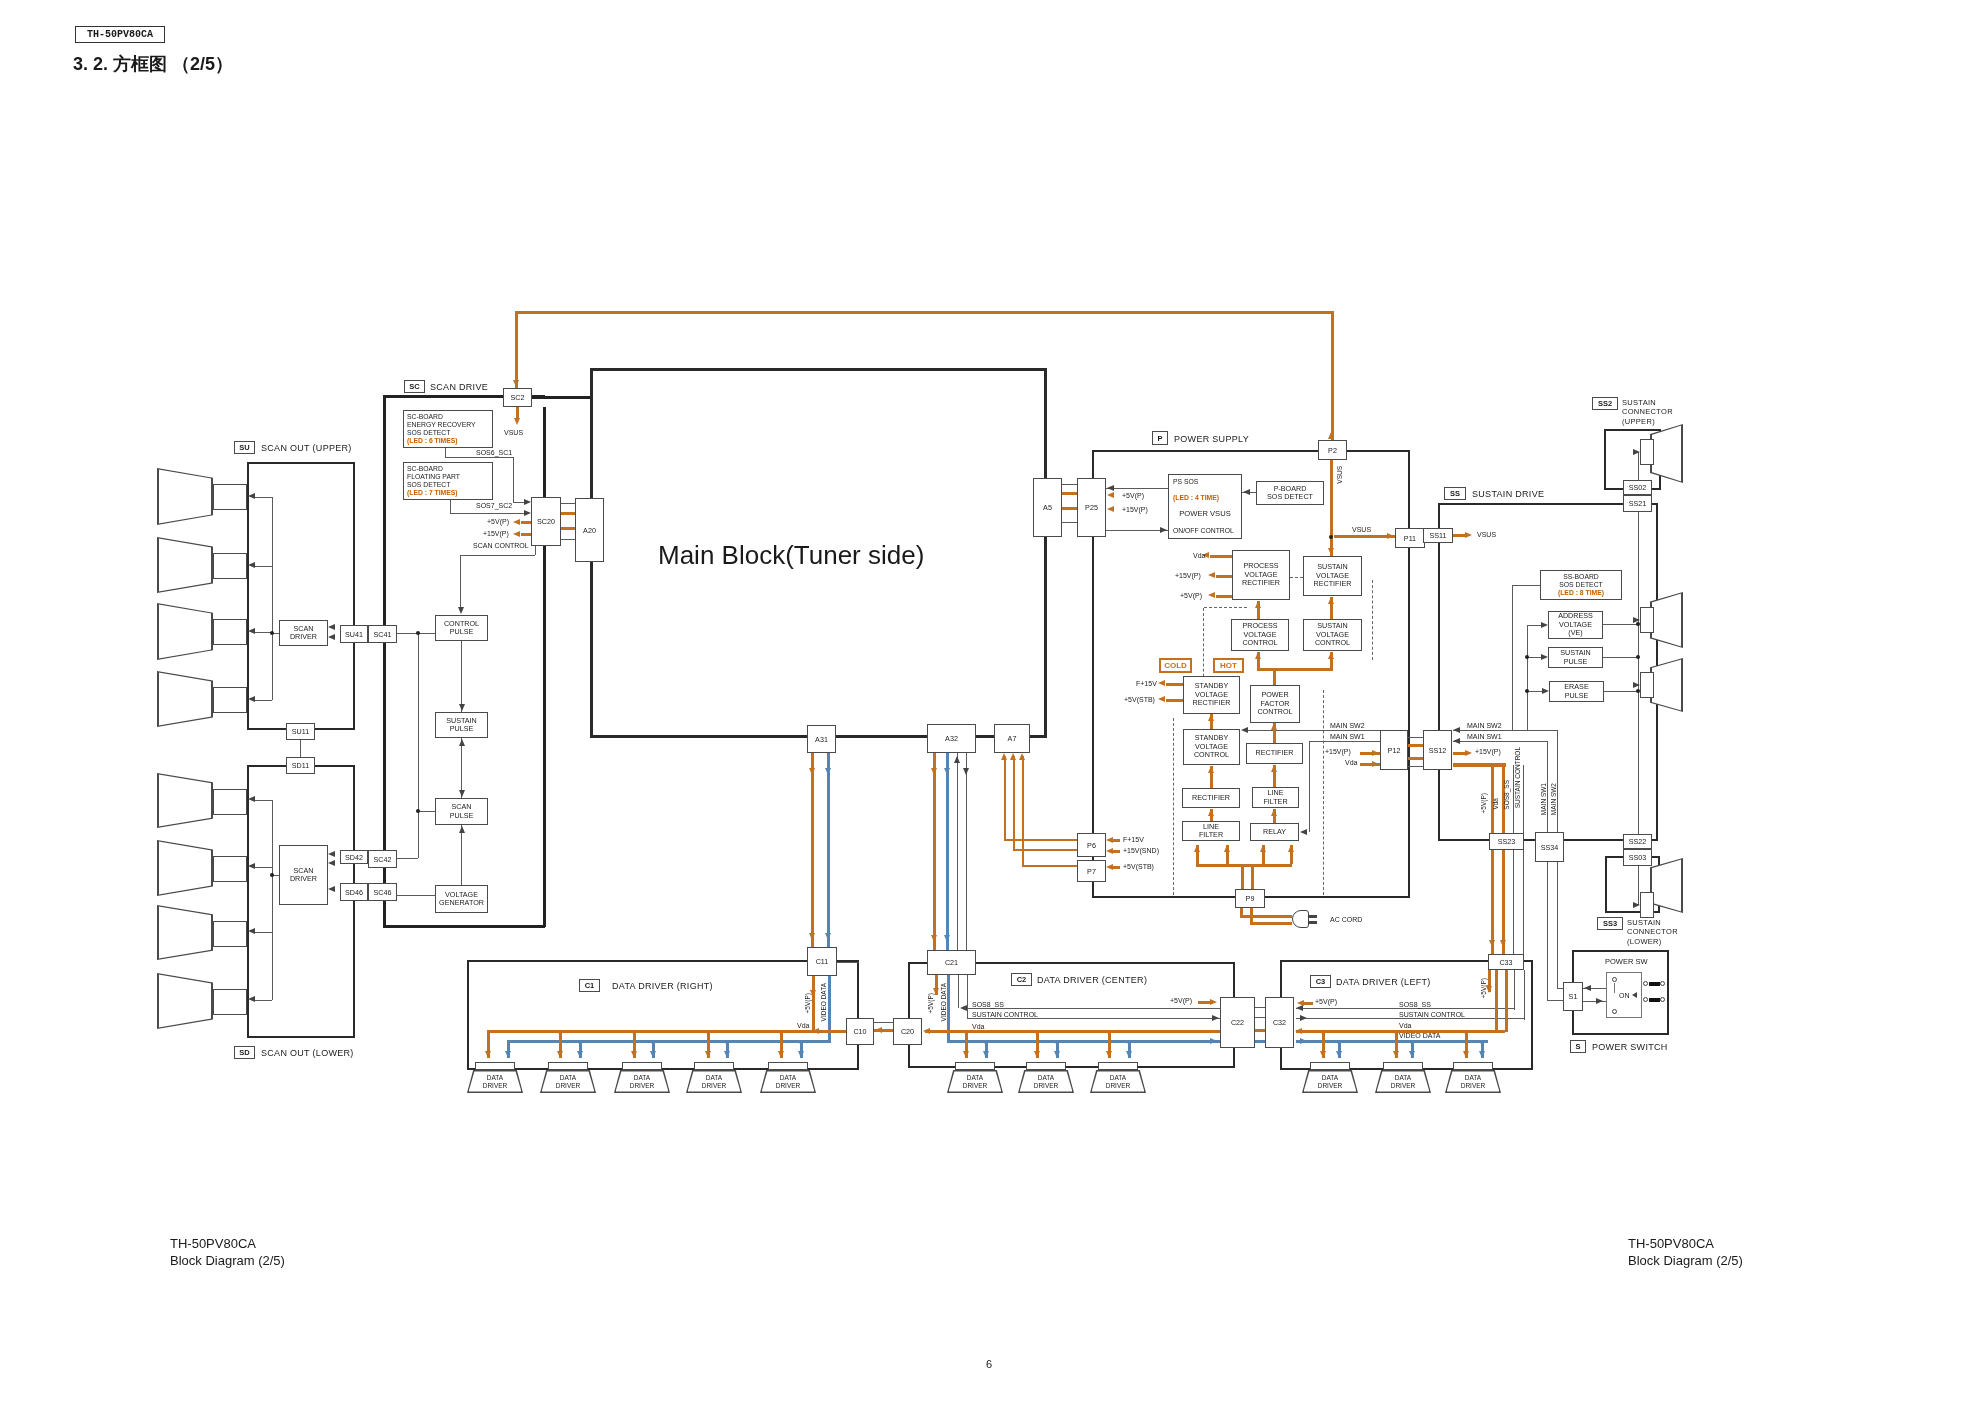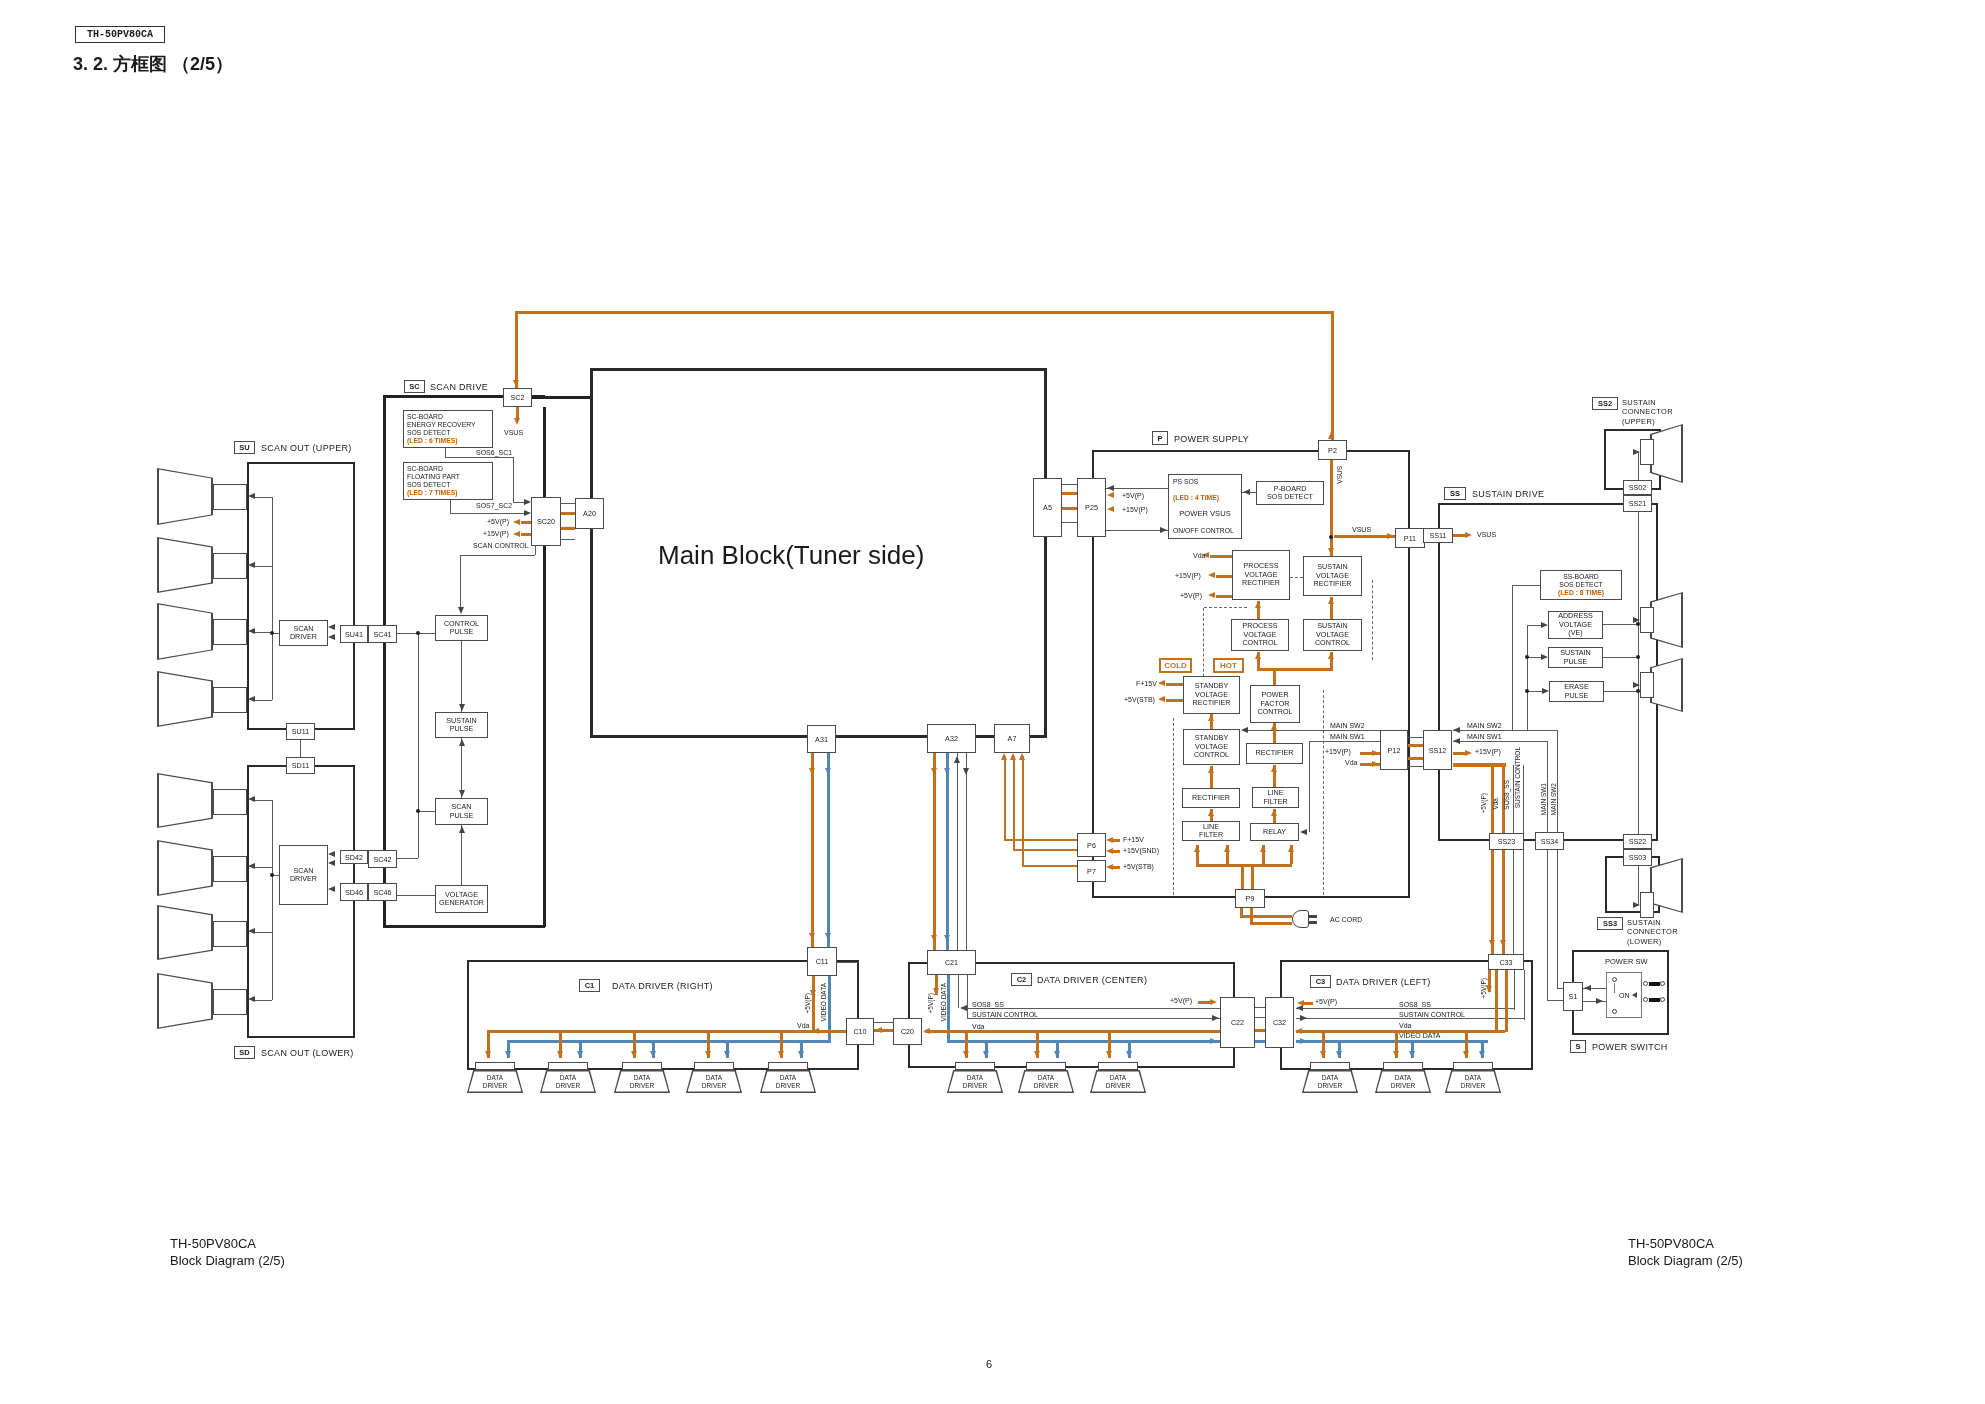--- a/index.html
+++ b/index.html
@@ -226,21 +226,21 @@
   <div class="ol" style="left:521px;top:521px;width:10px;height:2.5px"></div>
   <div class="o arl" style="left:513px;top:519px"></div>
   <div class="lbl" style="left:483px;top:530px">+15V(P)</div>
   <div class="ol" style="left:521px;top:533px;width:10px;height:2.5px"></div>
   <div class="o arl" style="left:513px;top:531px"></div>
   <div class="lbl" style="left:473px;top:542px">SCAN CONTROL</div>
 
   <div class="c" style="left:531px;top:497px;width:30px;height:49px">
       <span>SC20</span>
     </div>
-  <div class="c" style="left:575px;top:498px;width:29px;height:31px">
+  <div class="c" style="left:575px;top:498px;width:29px;height:64px">
       <span>A20</span>
     </div>
   <div class="hl" style="left:561px;top:503px;width:14px"></div>
   <div class="ol" style="left:561px;top:512px;width:14px;height:3px"></div>
   <div class="ol" style="left:561px;top:527px;width:14px;height:3px"></div>
   <div class="hl" style="left:561px;top:539px;width:14px"></div>
 
   <div class="vl" style="left:535px;top:546px;height:9px"></div>
   <div class="hl" style="left:460px;top:555px;width:75px"></div>
   <div class="vl" style="left:460px;top:555px;height:55px"></div>
@@ -552,21 +552,21 @@
   <div class="vlbl" style="left:1480px;top:793px">+5V(P)</div>
   <div class="vlbl" style="left:1492px;top:798px">Vda</div>
   <div class="vlbl" style="left:1503px;top:780px">SOS8_SS</div>
   <div class="vlbl" style="left:1514px;top:747px">SUSTAIN CONTROL</div>
   <div class="vlbl" style="left:1540px;top:783px">MAIN SW1</div>
   <div class="vlbl" style="left:1550px;top:783px">MAIN SW2</div>
 
   <div class="c" style="left:1489px;top:833px;width:35px;height:17px">
       <span>SS23</span>
     </div>
-  <div class="c" style="left:1535px;top:832px;width:29px;height:18px">
+  <div class="c" style="left:1535px;top:832px;width:29px;height:30px">
       <span>SS34</span>
     </div>
   <div class="c" style="left:1623px;top:834px;width:29px;height:15px">
       <span>SS22</span>
     </div>
   <div class="c" style="left:1623px;top:849px;width:29px;height:17px">
       <span>SS03</span>
     </div>
 
   <div class="tag" style="left:1592px;top:397px;width:26px;height:13px">

